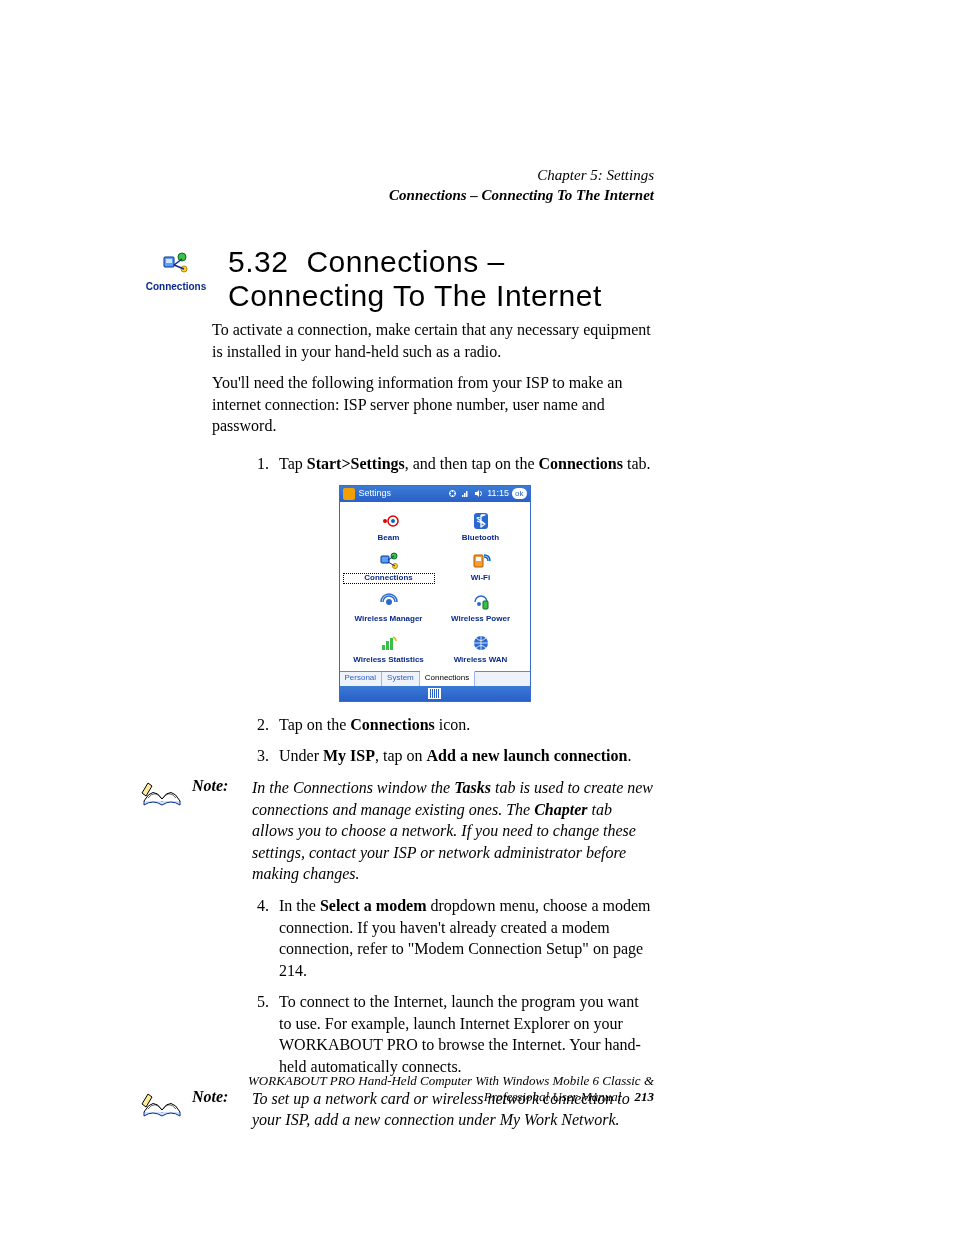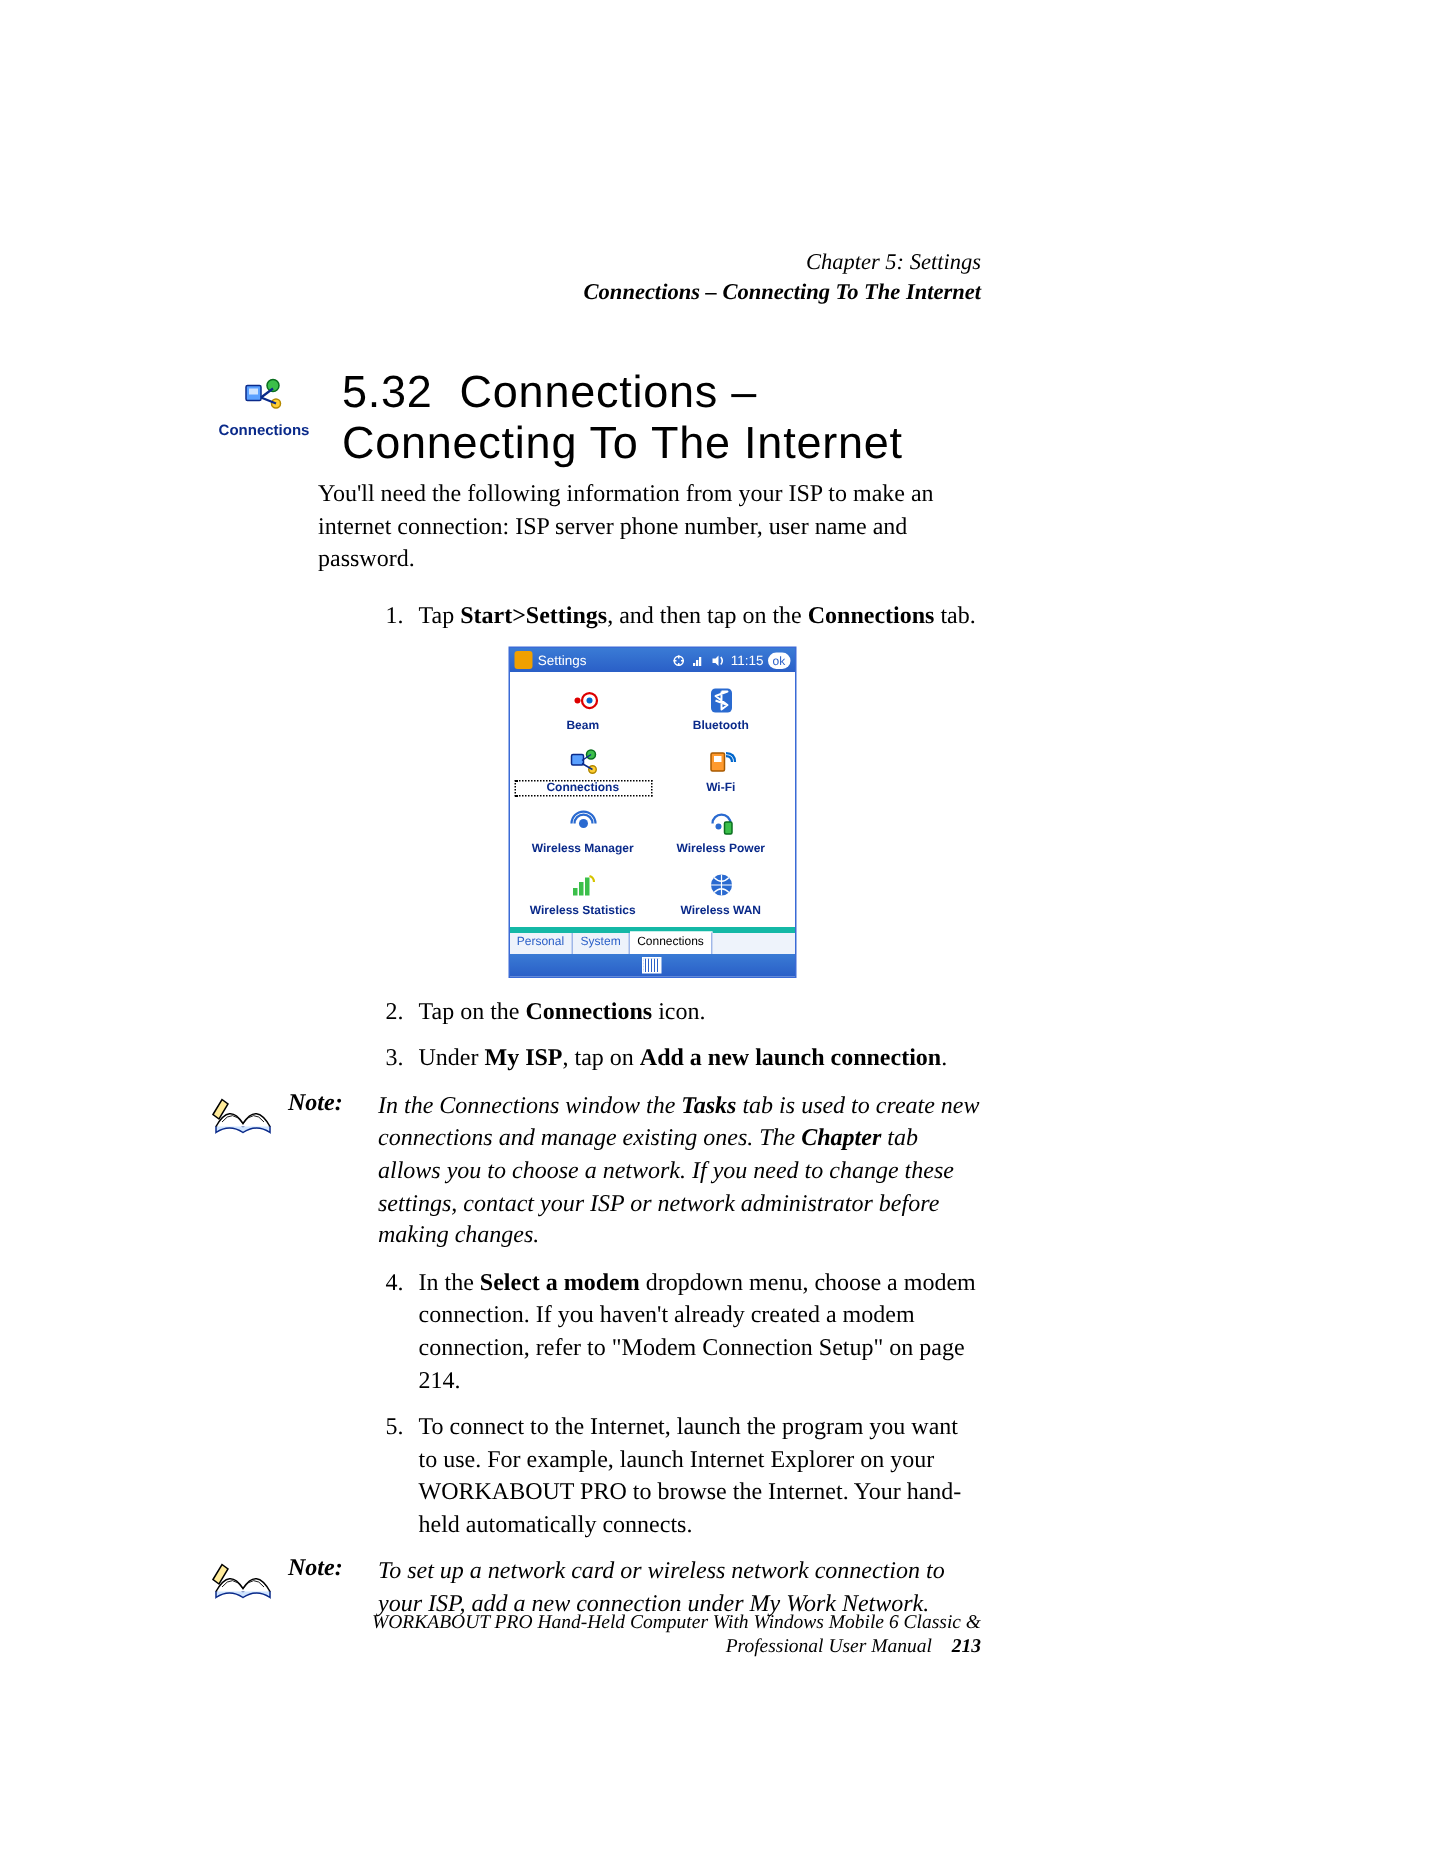--- a/index.html
+++ b/index.html
@@ -153,21 +153,21 @@
   .tile .nm {
     font-weight: bold;
     font-size: 8px;
     color: #0a2a8a;
   }
   .tile.sel .nm {
     outline: 1px dotted #000;
     padding: 0 1px;
   }
   .shot-tabs {
-    border-top: 4px solid #14b8a6;
+    border-top: 1px solid #14b8a6;
     background: #eef3fb;
     display: flex;
     font-size: 8px;
     height: 14px;
   }
   .shot-tabs .tab {
     padding: 1px 5px 0 5px;
     border-right: 1px solid #9fb7e8;
     background: #eef3fb;
     color: #2a5fc7;
@@ -253,20 +253,21 @@
           <circle cx="22" cy="18" r="3" fill="#ffcf33" stroke="#b48900"></circle>
           <path d="M12 14 L22 18" stroke="#0a2a8a" stroke-width="1.5"></path>
         </svg>
         <span class="lbl">Connections</span>
       </div>
       <div style="flex:1">
         <h1 class="h1">
           <span class="num">5.32</span><span>Connections – Connecting To The Internet</span>
         </h1>
         <div class="body" style="margin-left:0">
+          <p>To activate a connection, make certain that any necessary equipment is installed in your hand-held such as a radio.</p>
           <p>You'll need the following information from your ISP to make an internet connection: ISP server phone number, user name and password.</p>
         </div>
       </div>
     </div>
 
     <div class="body">
       <ol class="steps" start="1">
         <li>
           <span>Tap </span><span class="b">Start&gt;Settings</span><span>, and then tap on the </span><span class="b">Connections</span><span> tab.</span>
         </li>

